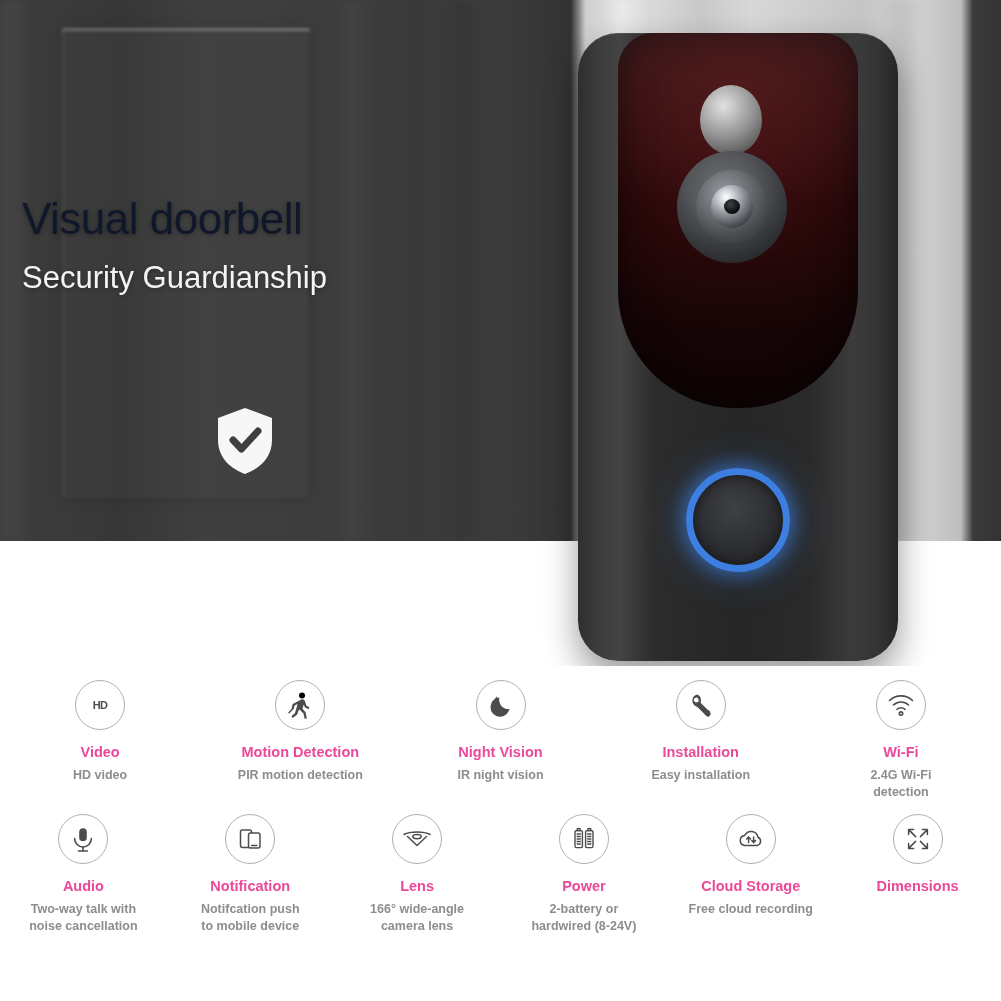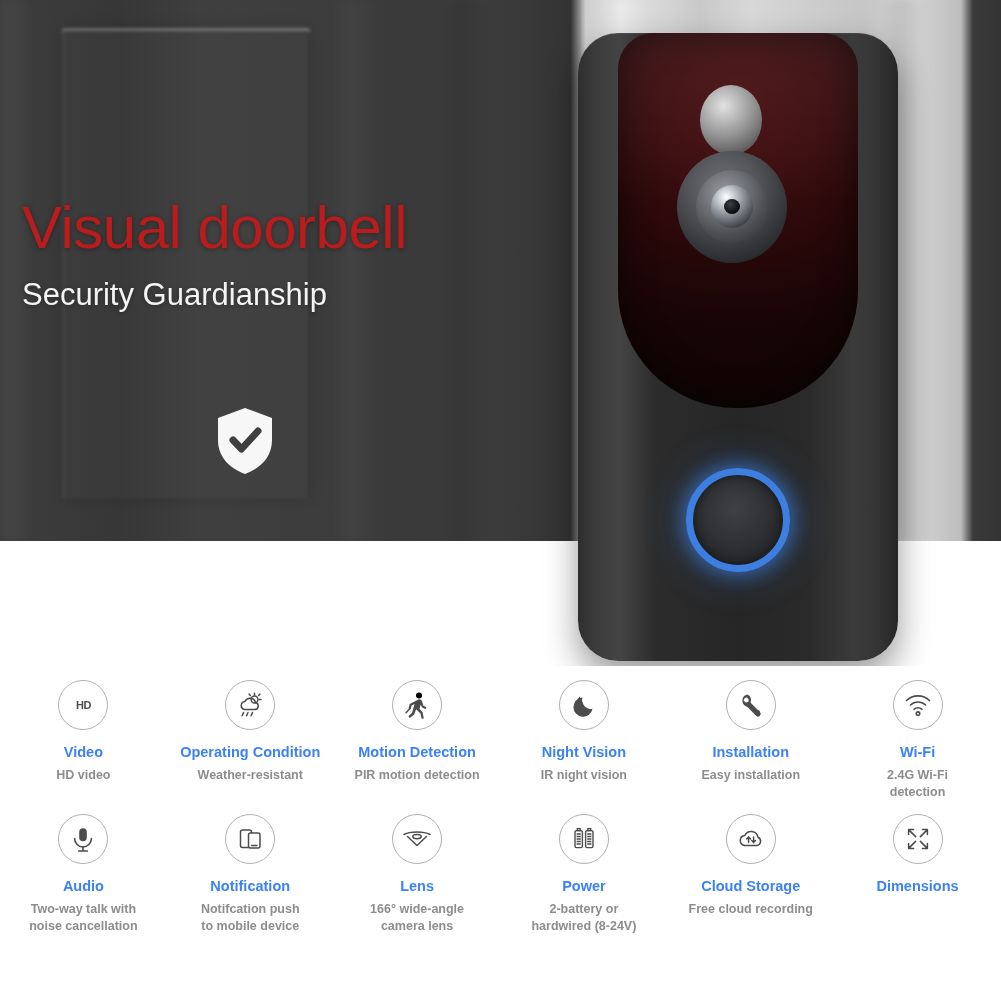--- a/index.html
+++ b/index.html
@@ -58,21 +58,21 @@
   }
   
   .hero-scrim {
     position: absolute; left: 0; top: 0;
     width: 58%; height: 100%;
     background: linear-gradient(90deg, rgba(30,30,30,0.30), rgba(30,30,30,0.05));
   }
 
   .hero-text { position: absolute; left: 22px; top: 196px; }
   .hero-title {
-    font-size: 60px; font-weight: 400; color: #b91c1c;
+    font-size: 44px; font-weight: 400; color: #0f172a;
     letter-spacing: -0.5px; line-height: 1.05;
     text-shadow: 0 1px 5px rgba(0,0,0,0.35);
   }
   .hero-sub {
     font-size: 31px; font-weight: 300; color: #f4f4f4;
     line-height: 1.53; margin-top: 12px;
     text-shadow: 0 1px 4px rgba(0,0,0,0.3);
   }
   .shield-wrap {
     position: absolute; left: 214px; top: 406px;
@@ -183,21 +183,21 @@
     display: flex; align-items: center; justify-content: center;
     color: #4c4c4c;
   }
   .f-circle svg { display: block; }
   .hd-text {
     font-size: 11px; font-weight: 700; 
     letter-spacing: -0.5px; color: #4c4c4c;
   }
   .f-title {
     margin-top: 14px;
-    font-size: 14.5px; font-weight: 700; color: #3b82f6;
+    font-size: 14.5px; font-weight: 700; color: #ec4899;
     text-align: center; white-space: nowrap;
   }
   .f-desc {
     margin-top: 7px;
     font-size: 12.5px; font-weight: 700; color: #8d8d8d;
     text-align: center; line-height: 1.33;
     white-space: pre-line;
   }
 </style>
 </head>
@@ -244,32 +244,20 @@
   <div class="feature-row">
 
     <div class="feature">
       <div class="f-circle">
         <span class="hd-text">HD</span>
       </div>
       <div class="f-title">Video</div>
       <div class="f-desc">HD video</div>
     </div>
 
-    <div class="feature">
-      <div class="f-circle">
-        <svg width="30" height="30" viewBox="0 0 30 30" fill="none" stroke="currentColor" stroke-width="1.5" stroke-linecap="round">
-          <circle cx="19.5" cy="9.5" r="3.4"></circle>
-          <path d="M19.5 3.2v1.8M24.9 4.1l-1.2 1.3M26 9.5h-1.8M14.1 4.1l1.2 1.3"></path>
-          <path d="M9.5 19.5a4.1 4.1 0 0 1 .5-8.1 5.6 5.6 0 0 1 10.6 1.4 3.4 3.4 0 0 1-.6 6.7z"></path>
-          <path d="M8.5 22.5l-1.4 3.2M13 22.5l-1.4 3.2M17.5 22.5l-1.4 3.2"></path>
-        </svg>
-      </div>
-      <div class="f-title">Operating Condition</div>
-      <div class="f-desc">Weather-resistant</div>
-    </div>
 
     <div class="feature">
       <div class="f-circle">
         <svg width="28" height="28" viewBox="0 0 28 28">
           <circle cx="16" cy="4.6" r="3"></circle>
           <path d="M15.4 8.4c1.8-.3 3.2.5 3.7 2.1l1.3 4.2 3 1.6-.9 2-3.7-2-1-2.8-1.3 4.2 3.1 3.6 1.2 6.1-2.2.4-1.1-5.3-4.4-4.3-1.9 5.2-4.4 3.6-1.4-1.7 3.6-3.2 2.6-9-3 1.4-1 3.6-2.1-.5 1.2-4.6z" fill="currentColor"></path>
           <path d="M7.2 17.2L3 21.8" stroke="currentColor" stroke-width="1.4" fill="none" stroke-linecap="round"></path>
         </svg>
       </div>
       <div class="f-title">Motion Detection</div>

